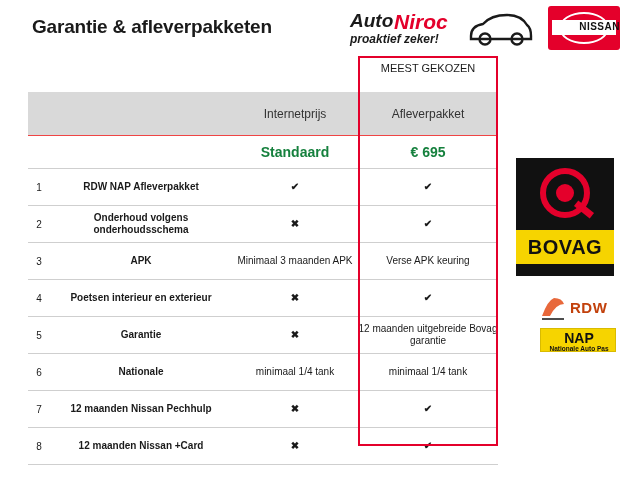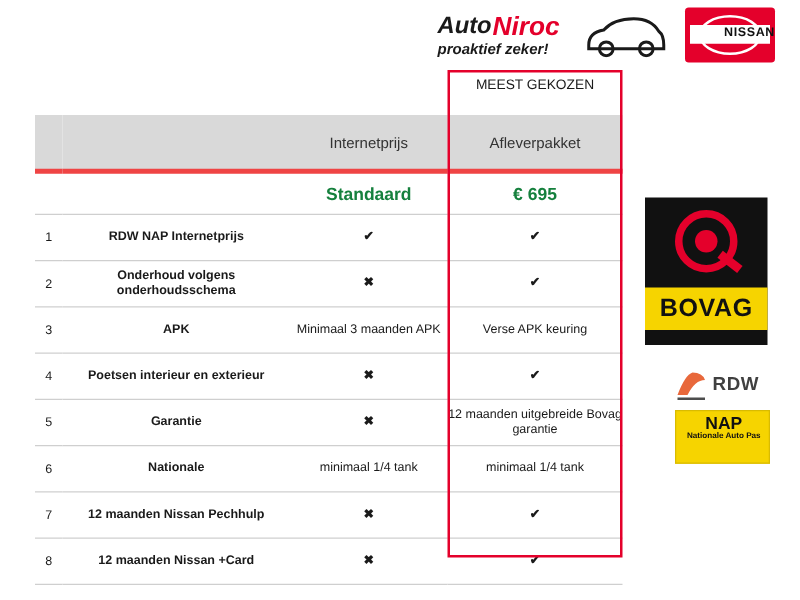--- a/index.html
+++ b/index.html
@@ -140,21 +140,21 @@
   .col-feat { width: 182px; }
   .col-price { width: 126px; }
   .col-pack { width: 140px; }
 
   tr.head td {
     background: #d9d9d9;
     height: 43px;
     font-size: 12px;
     font-weight: normal;
     color: #333333;
-    border-bottom: 4px solid #ef4444;
+    border-bottom: 1px solid #ef4444;
   }
   tr.sub td {
     height: 32px;
     font-size: 14px;
     font-weight: bold;
     color: #15803d;
   }
   tr.row td {
     height: 36px;
   }
@@ -274,29 +274,29 @@
     top: 0px;
     width: 26px;
     height: 24px;
   }
   .rdw-text {
     position: absolute;
     left: 30px;
     top: 3px;
     font-size: 15px;
     font-weight: bold;
-    color: #404040;
+    color: #c2410c;
     letter-spacing: 0.5px;
   }
   .nap {
     position: absolute;
     left: 540px;
     top: 328px;
     width: 76px;
-    height: 43px;
+    height: 24px;
     background: #f6d400;
     border: 1px solid #d9bb00;
     box-sizing: border-box;
   }
   .nap-big {
     position: absolute;
     left: 0px;
     top: 1px;
     width: 76px;
     text-align: center;
@@ -314,20 +314,21 @@
     font-weight: bold;
     color: #111111;
   }
 </style>
 </head>
 <body>
 
 <div id="page">
 
   <div class="header">
+    <div class="title">Garantie &amp; afleverpakketen</div>
 
     <div class="autoniroc">
       <span class="an-word1">Auto</span>
       <span class="an-word2">Niroc</span>
       <span class="an-tag">proaktief zeker!</span>
       <span class="an-car">
         <svg width="68" height="34" viewBox="0 0 68 34">
           <path d="M6 24 Q6 14 18 12 Q26 3 42 3 Q56 3 62 13 Q66 16 66 24 L66 27 L6 27 Z" fill="none" stroke="#1a1a1a" stroke-width="2.4"></path>
           <circle cx="20" cy="27" r="5.5" fill="none" stroke="#1a1a1a" stroke-width="2.4"></circle>
           <circle cx="52" cy="27" r="5.5" fill="none" stroke="#1a1a1a" stroke-width="2.4"></circle>
@@ -362,21 +363,21 @@
         </tr>
         <tr class="sub">
           <td></td>
           <td></td>
           <td>Standaard</td>
           <td>€ 695</td>
         </tr>
 
         <tr class="row">
           <td class="num">1</td>
-          <td class="feat">RDW NAP Internetprijs</td>
+          <td class="feat">RDW NAP Afleverpakket</td>
           <td class="val check">✔</td>
           <td class="val check">✔</td>
         </tr>
         <tr class="row">
           <td class="num">2</td>
           <td class="feat">Onderhoud volgens onderhoudsschema</td>
           <td class="val cross">✖</td>
           <td class="val check">✔</td>
         </tr>
         <tr class="row">

